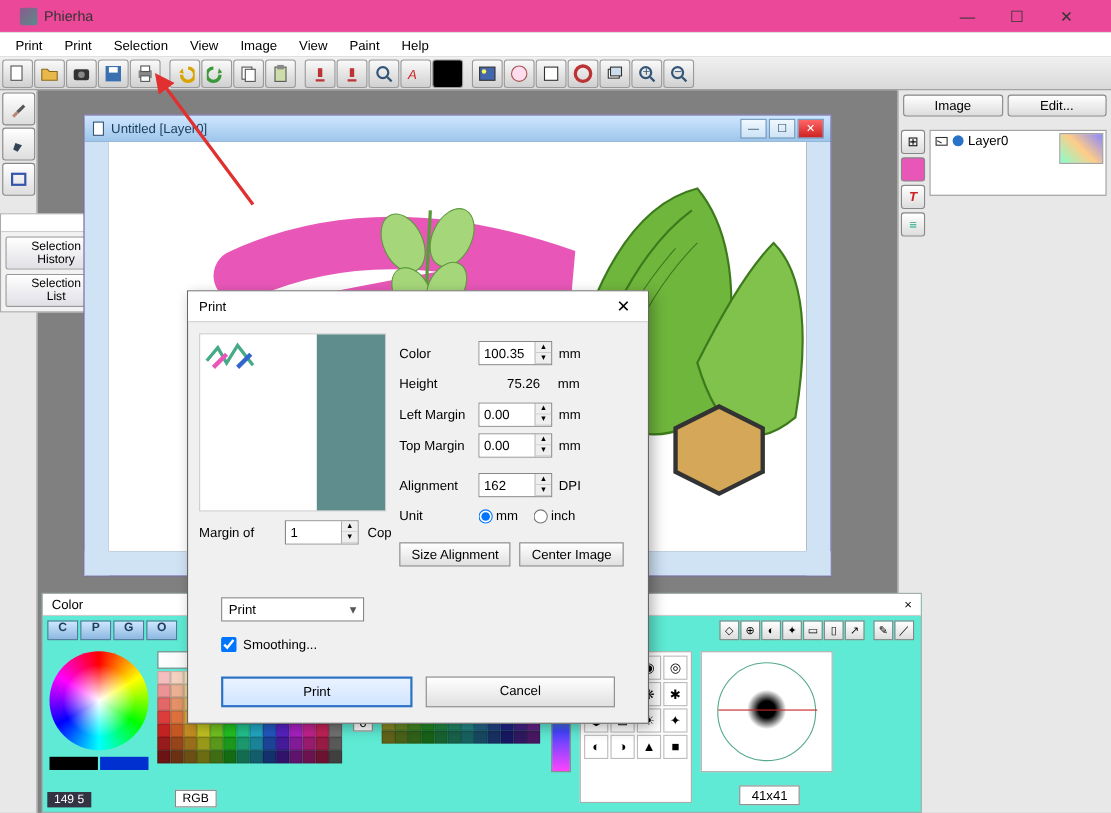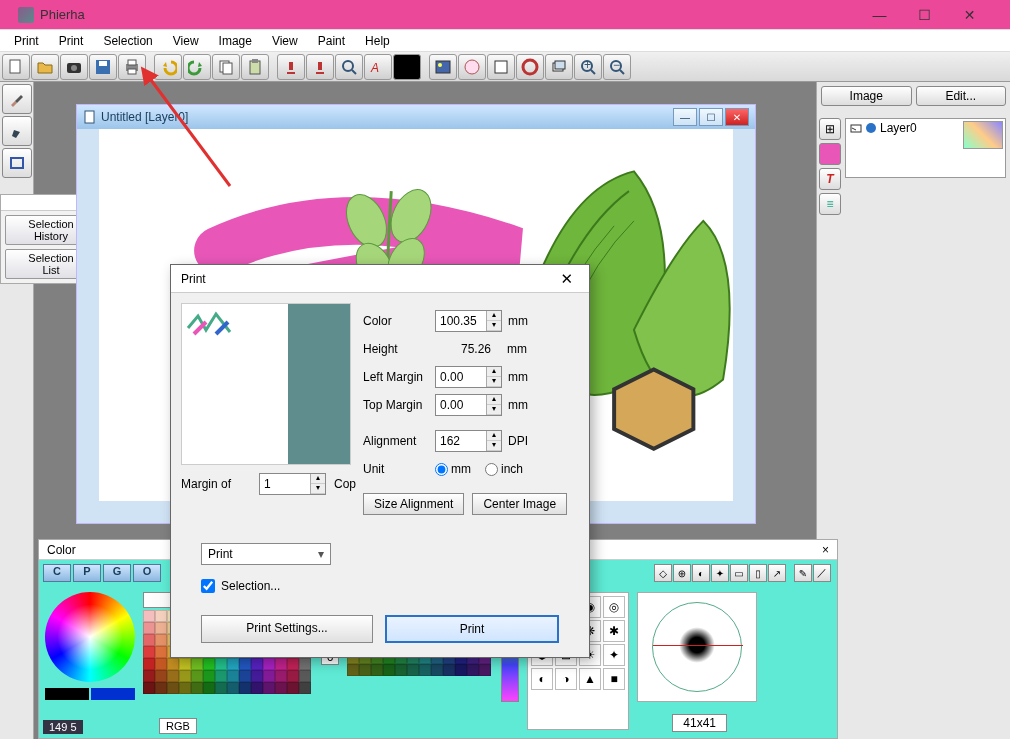--- a/index.html
+++ b/index.html
@@ -717,26 +717,26 @@
       <div class="pdbtn">Size Alignment</div>
       <div class="pdbtn">Center Image</div>
     </div>
 
     <div class="sel">
         <span>Print</span>
       </div>
 
     <div class="chk">
       <input type="checkbox" checked="" style="">
-      <span>Selection...</span>
+      <span>Smoothing...</span>
     </div>
 
     <div class="botrow">
-      <div class="pdbtn">Print Settings...</div>
       <div class="pdbtn primary">Print</div>
+      <div class="pdbtn">Cancel</div>
     </div>
   </div>
 </div>
 
 <svg class="arrow" style="left:130px; top:66px;" width="120" height="130">
   <defs>
       <marker id="ah" markerWidth="10" markerHeight="10" refX="2" refY="3" orient="auto">
         <path d="M0 0 L6 3 L0 6 z" fill="#e03030"></path>
       </marker>
     </defs>

